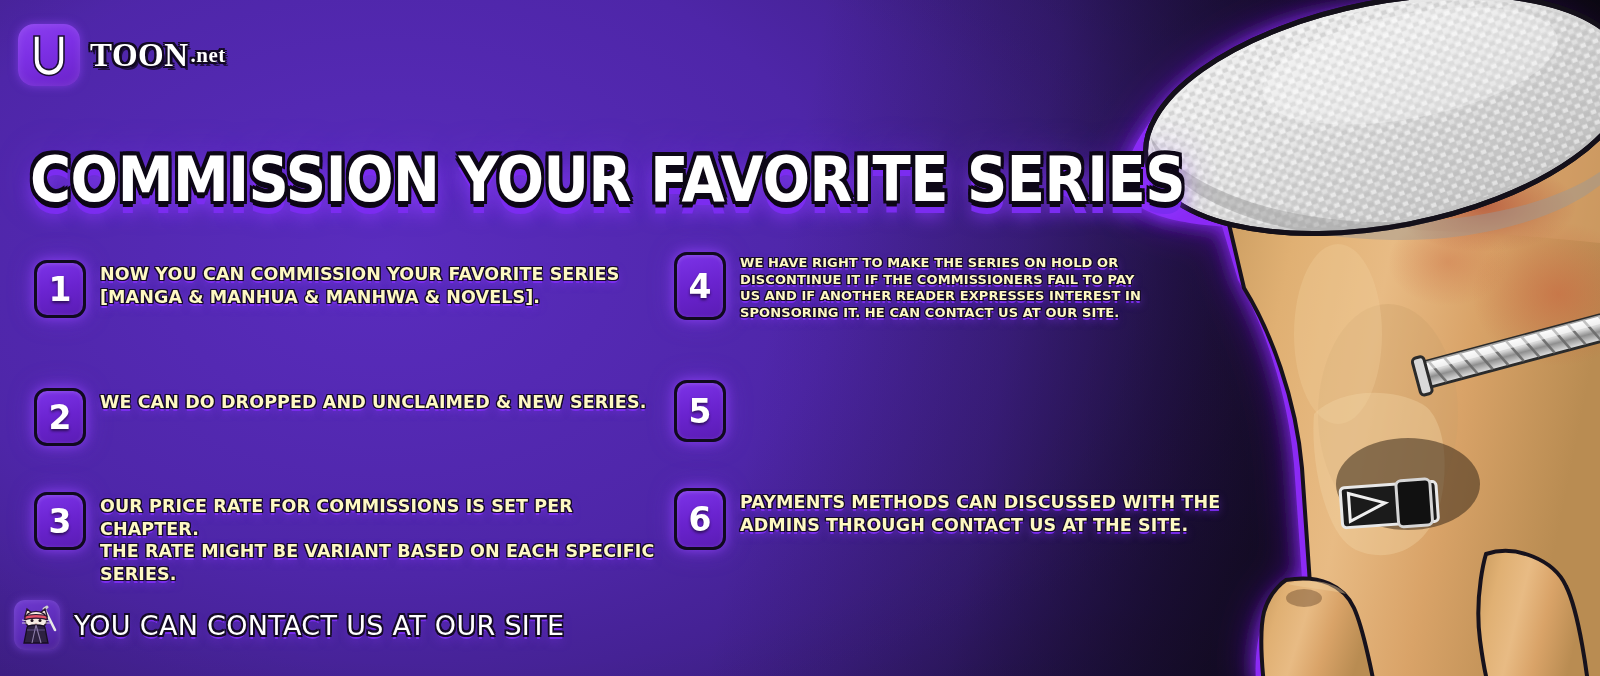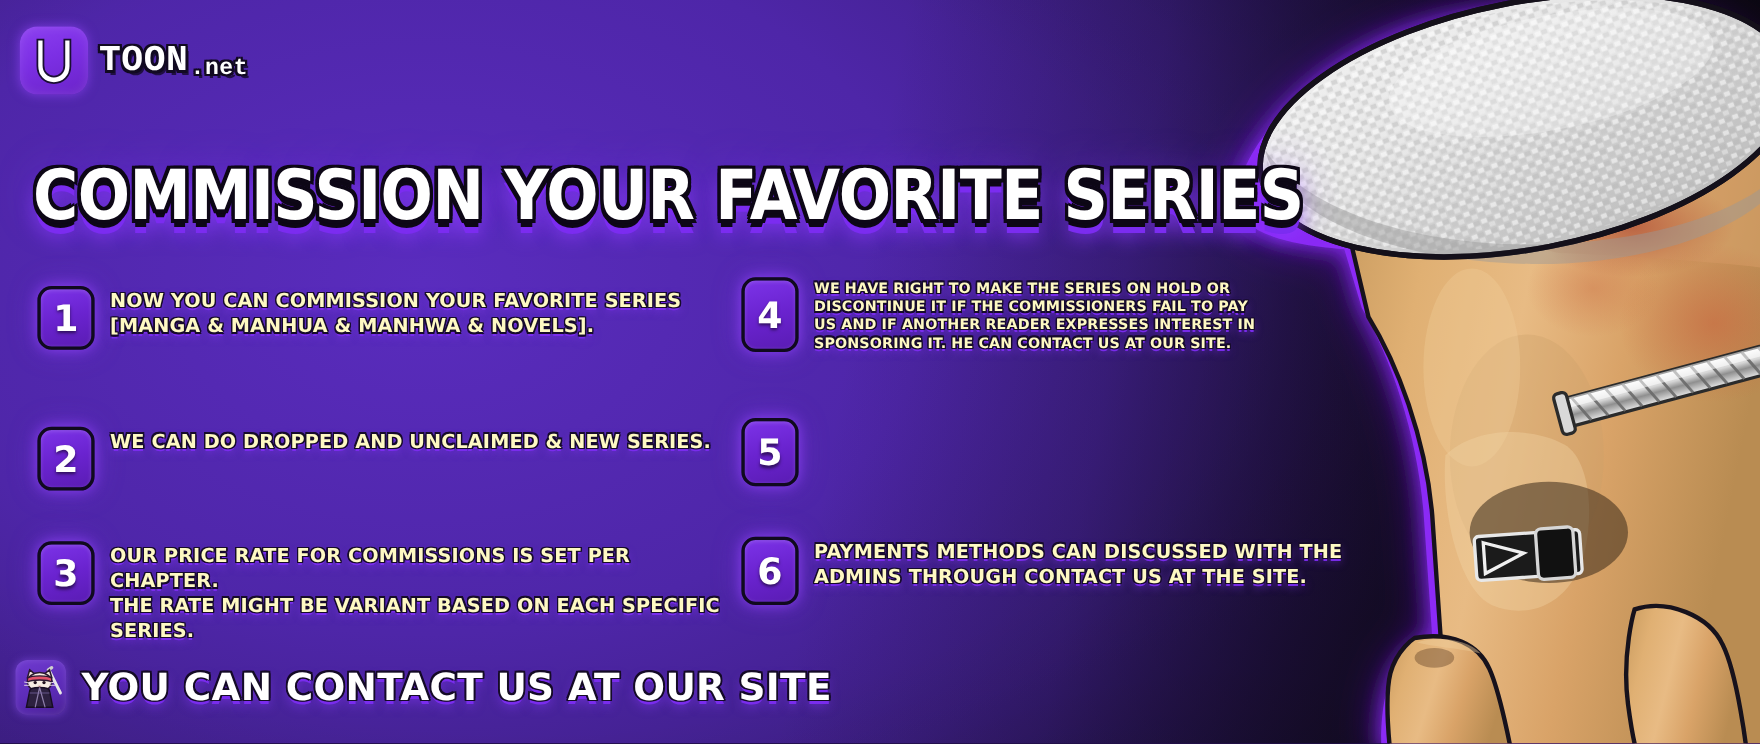--- a/index.html
+++ b/index.html
@@ -54,31 +54,31 @@
     height: 62px;
     border-radius: 16px;
     background: linear-gradient(160deg, #8c3ff0 0%, #7c2fe4 45%, #6a23c8 100%);
     box-shadow: 0 0 10px rgba(150,70,255,0.6), inset 0 0 10px rgba(255,255,255,0.12);
     display: flex;
     align-items: center;
     justify-content: center;
   }
   .brand-mark svg { display:block; }
   .brand-text {
-    font-family: Liberation Mono, monospace;
+    font-family: Liberation Serif, serif;
     font-weight: 900;
     font-size: 33px;
     letter-spacing: 0.5px;
     color: #fff;
     text-shadow:
       -2px 0 0 #120a22, 2px 0 0 #120a22, 0 -2px 0 #120a22, 0 2px 0 #120a22,
       -2px -2px 0 #120a22, 2px -2px 0 #120a22, -2px 2px 0 #120a22, 2px 2px 0 #120a22,
       3px 4px 0 rgba(20,10,40,0.8);
     display: flex;
-    align-items: flex-end;
+    align-items: center;
   }
   .brand-tld {
     font-size: 21px;
     font-weight: 900;
     margin-left: 2px;
   }
 
   
   .title {
     position: absolute;
@@ -193,22 +193,22 @@
     border-radius: 11px;
     background: linear-gradient(160deg, #6f3ad0 0%, #5b2bb6 60%, #4a2196 100%);
     box-shadow: 0 0 8px rgba(140,80,240,0.55), inset 0 0 6px rgba(255,255,255,0.12);
     position: relative;
     overflow: hidden;
   }
   .footer-avatar svg { position:absolute; left:0; top:0; }
   .footer-text {
     color: #ffffff;
     font-family: "DejaVu Sans", sans-serif;
-    font-weight: 700;
-    font-size: 34px;
+    font-weight: 400;
+    font-size: 27px;
     letter-spacing: 0.3px;
     text-transform: uppercase;
     text-shadow:
       -1.6px 0 0 #150b27, 1.6px 0 0 #150b27, 0 -1.6px 0 #150b27, 0 1.6px 0 #150b27,
       -1.6px -1.6px 0 #150b27, 1.6px -1.6px 0 #150b27,
       -1.6px 1.6px 0 #150b27, 1.6px 1.6px 0 #150b27,
       0 4px 0 rgba(123,44,240,0.95),
       0 6px 10px rgba(130,55,240,0.6);
   }
 

